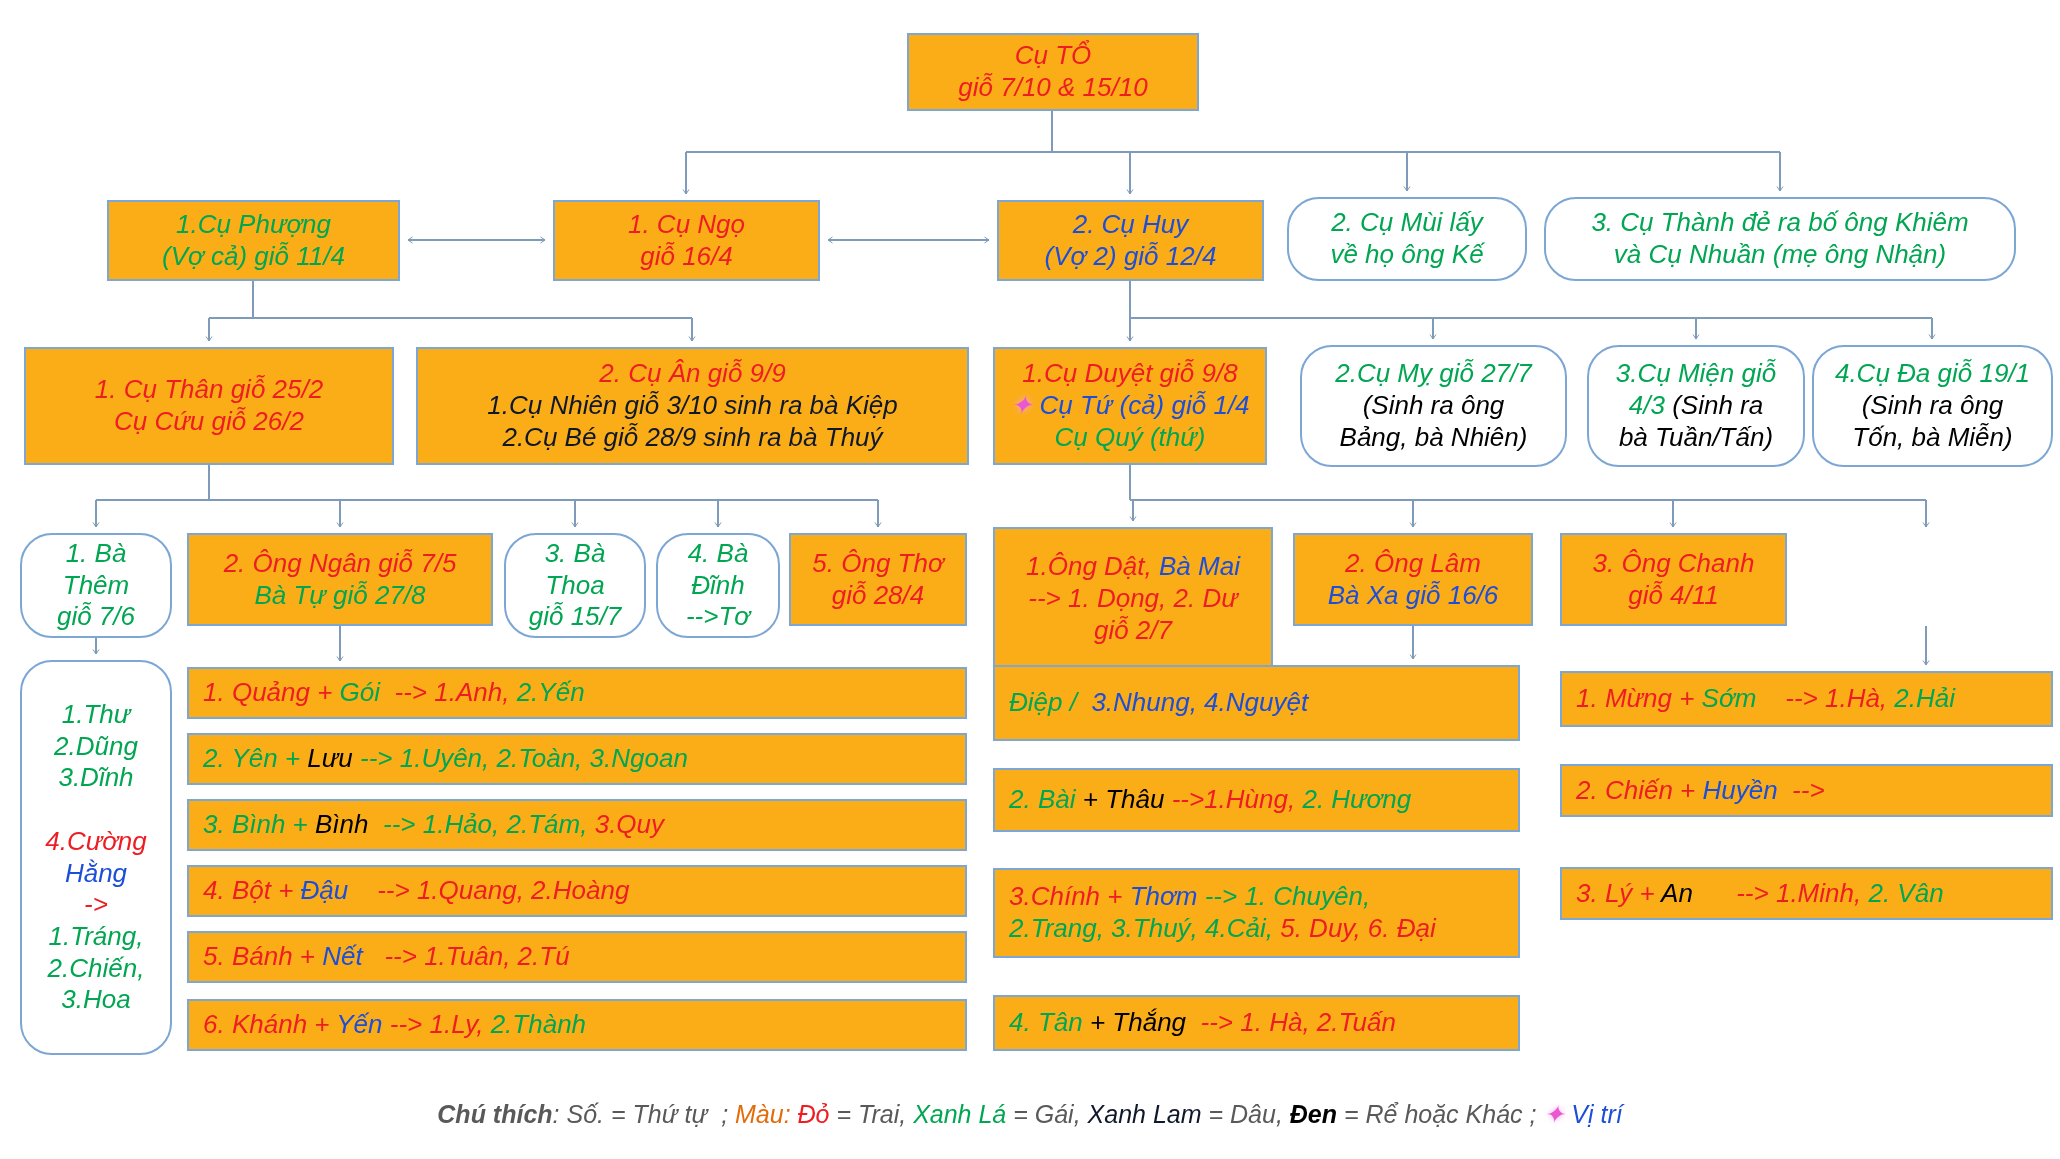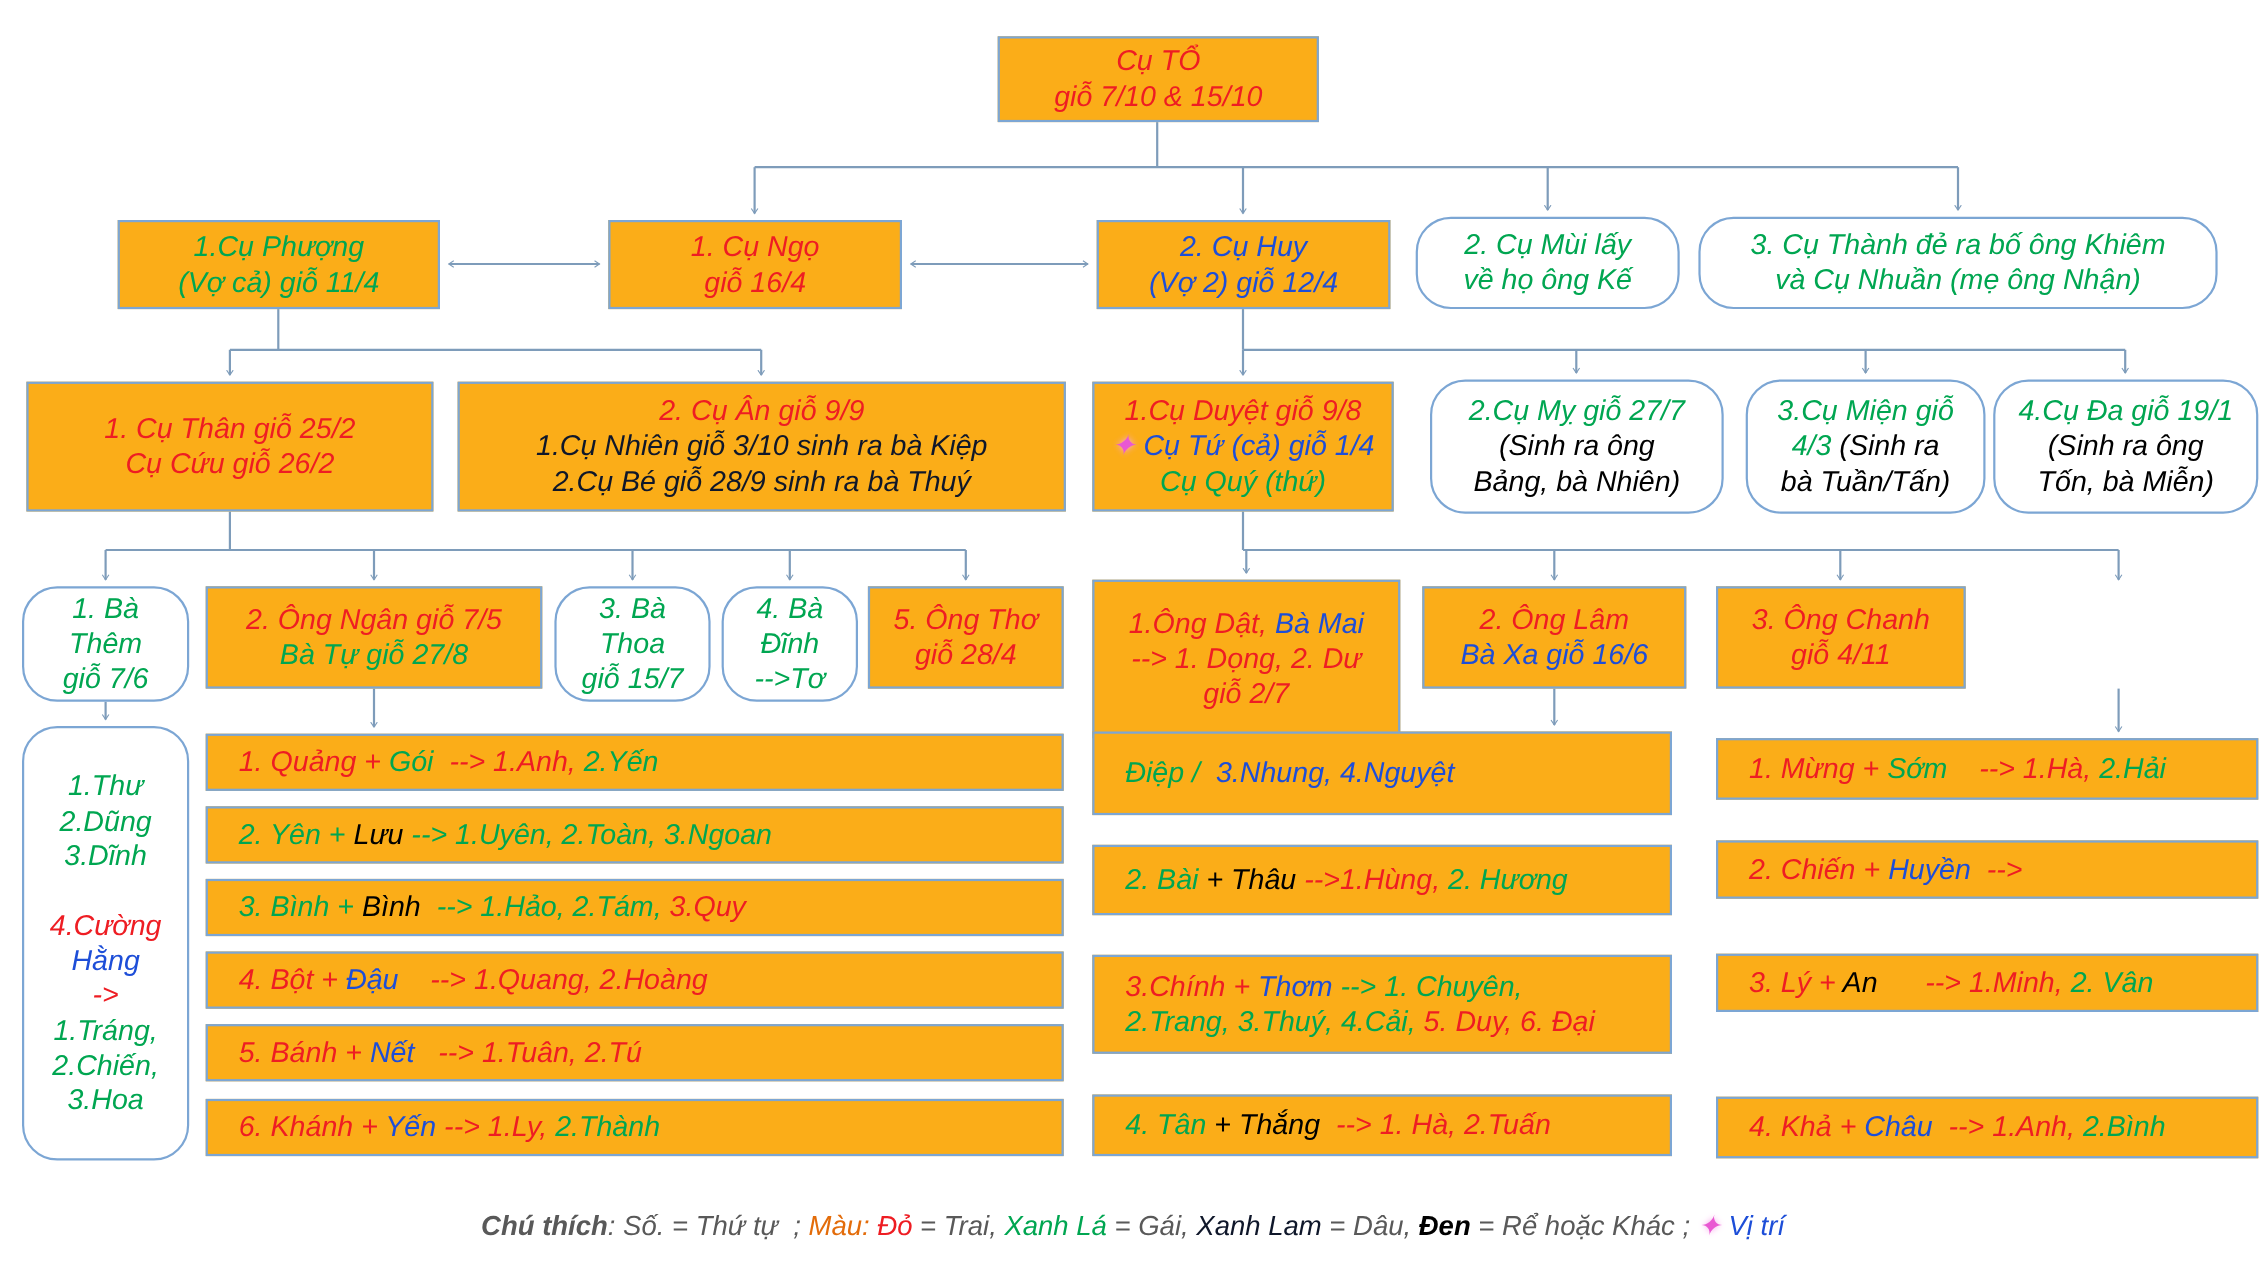--- a/index.html
+++ b/index.html
@@ -8,21 +8,21 @@
   #canvas { position:relative; width:2060px; height:1159px; background:#fff; overflow:hidden;font-style:italic; }
   svg.connectors { position:absolute; left:0; top:0; }
   .node {
     position:absolute; border:2px solid #7CA6D4;
     display:flex; flex-direction:column; justify-content:center;
     font-size:26px; line-height:1.22; padding:3px 8px;
   }
   .orange { background:#FBAD18; }
   .white  { background:#FFFFFF;border-radius:32px; }
   .center { text-align:center; }
-  .left   { text-align:left; padding-left:28px; }
+  .left   { text-align:left; padding-left:14px; }
   .ln { white-space:pre-wrap; }
   .c-red    { color:#EE1D23; }
   .c-green  { color:#00A651; }
   .c-blue   { color:#1d4ed8; }
   .c-teal   { color:#0f172a;margin-top:33px; }
   .c-black  { color:#000000; }
   .c-gray   { color:#595959; }
   .c-orange { color:#E36C0A; }
   .c-pink   { color:#E958D2; text-shadow:0 0 6px #F7A8EC; }
   .bold { font-weight:bold; }
@@ -219,21 +219,18 @@
 
   <div class="node orange left" style="left:1560px;top:671px;width:493px;height:56px">
       <div class="ln"><span class="c-red">1. Mừng + </span><span class="c-green">Sớm</span><span class="c-red">    --&gt; </span><span class="c-red">1.Hà,</span><span class="c-green"> 2.Hải</span></div>
     </div>
   <div class="node orange left" style="left:1560px;top:764px;width:493px;height:53px">
       <div class="ln"><span class="c-red">2. Chiến + </span><span class="c-blue">Huyền</span><span class="c-red">  --&gt;</span></div>
     </div>
   <div class="node orange left" style="left:1560px;top:867px;width:493px;height:53px">
       <div class="ln"><span class="c-red">3. Lý + </span><span class="c-black">An</span><span class="c-red">      --&gt; </span><span class="c-red">1.Minh,</span><span class="c-green"> 2. Vân</span></div>
     </div>
-  <div class="node orange left" style="left:1560px;top:997px;width:493px;height:56px">
-      <div class="ln"><span class="c-red">4. Khả + </span><span class="c-blue">Châu</span><span class="c-red">  --&gt; </span><span class="c-red">1.Anh,</span><span class="c-green"> 2.Bình</span></div>
-    </div>
 
   <div id="legend">
       <div class="ln"><span class="c-gray bold">Chú thích</span><span class="c-gray">: Số. = Thứ tự  ; </span><span class="c-orange">Màu: </span><span class="c-red">Đỏ</span><span class="c-gray"> = Trai, </span><span class="c-green">Xanh Lá</span><span class="c-gray"> = Gái, </span><span class="c-teal">Xanh Lam</span><span class="c-gray"> = Dâu, </span><span class="c-black bold">Đen</span><span class="c-gray"> = Rể hoặc Khác ; </span><span class="c-pink">✦</span><span class="c-blue"> Vị trí</span></div>
     </div>
 
 </div>
 
 </body></html>

